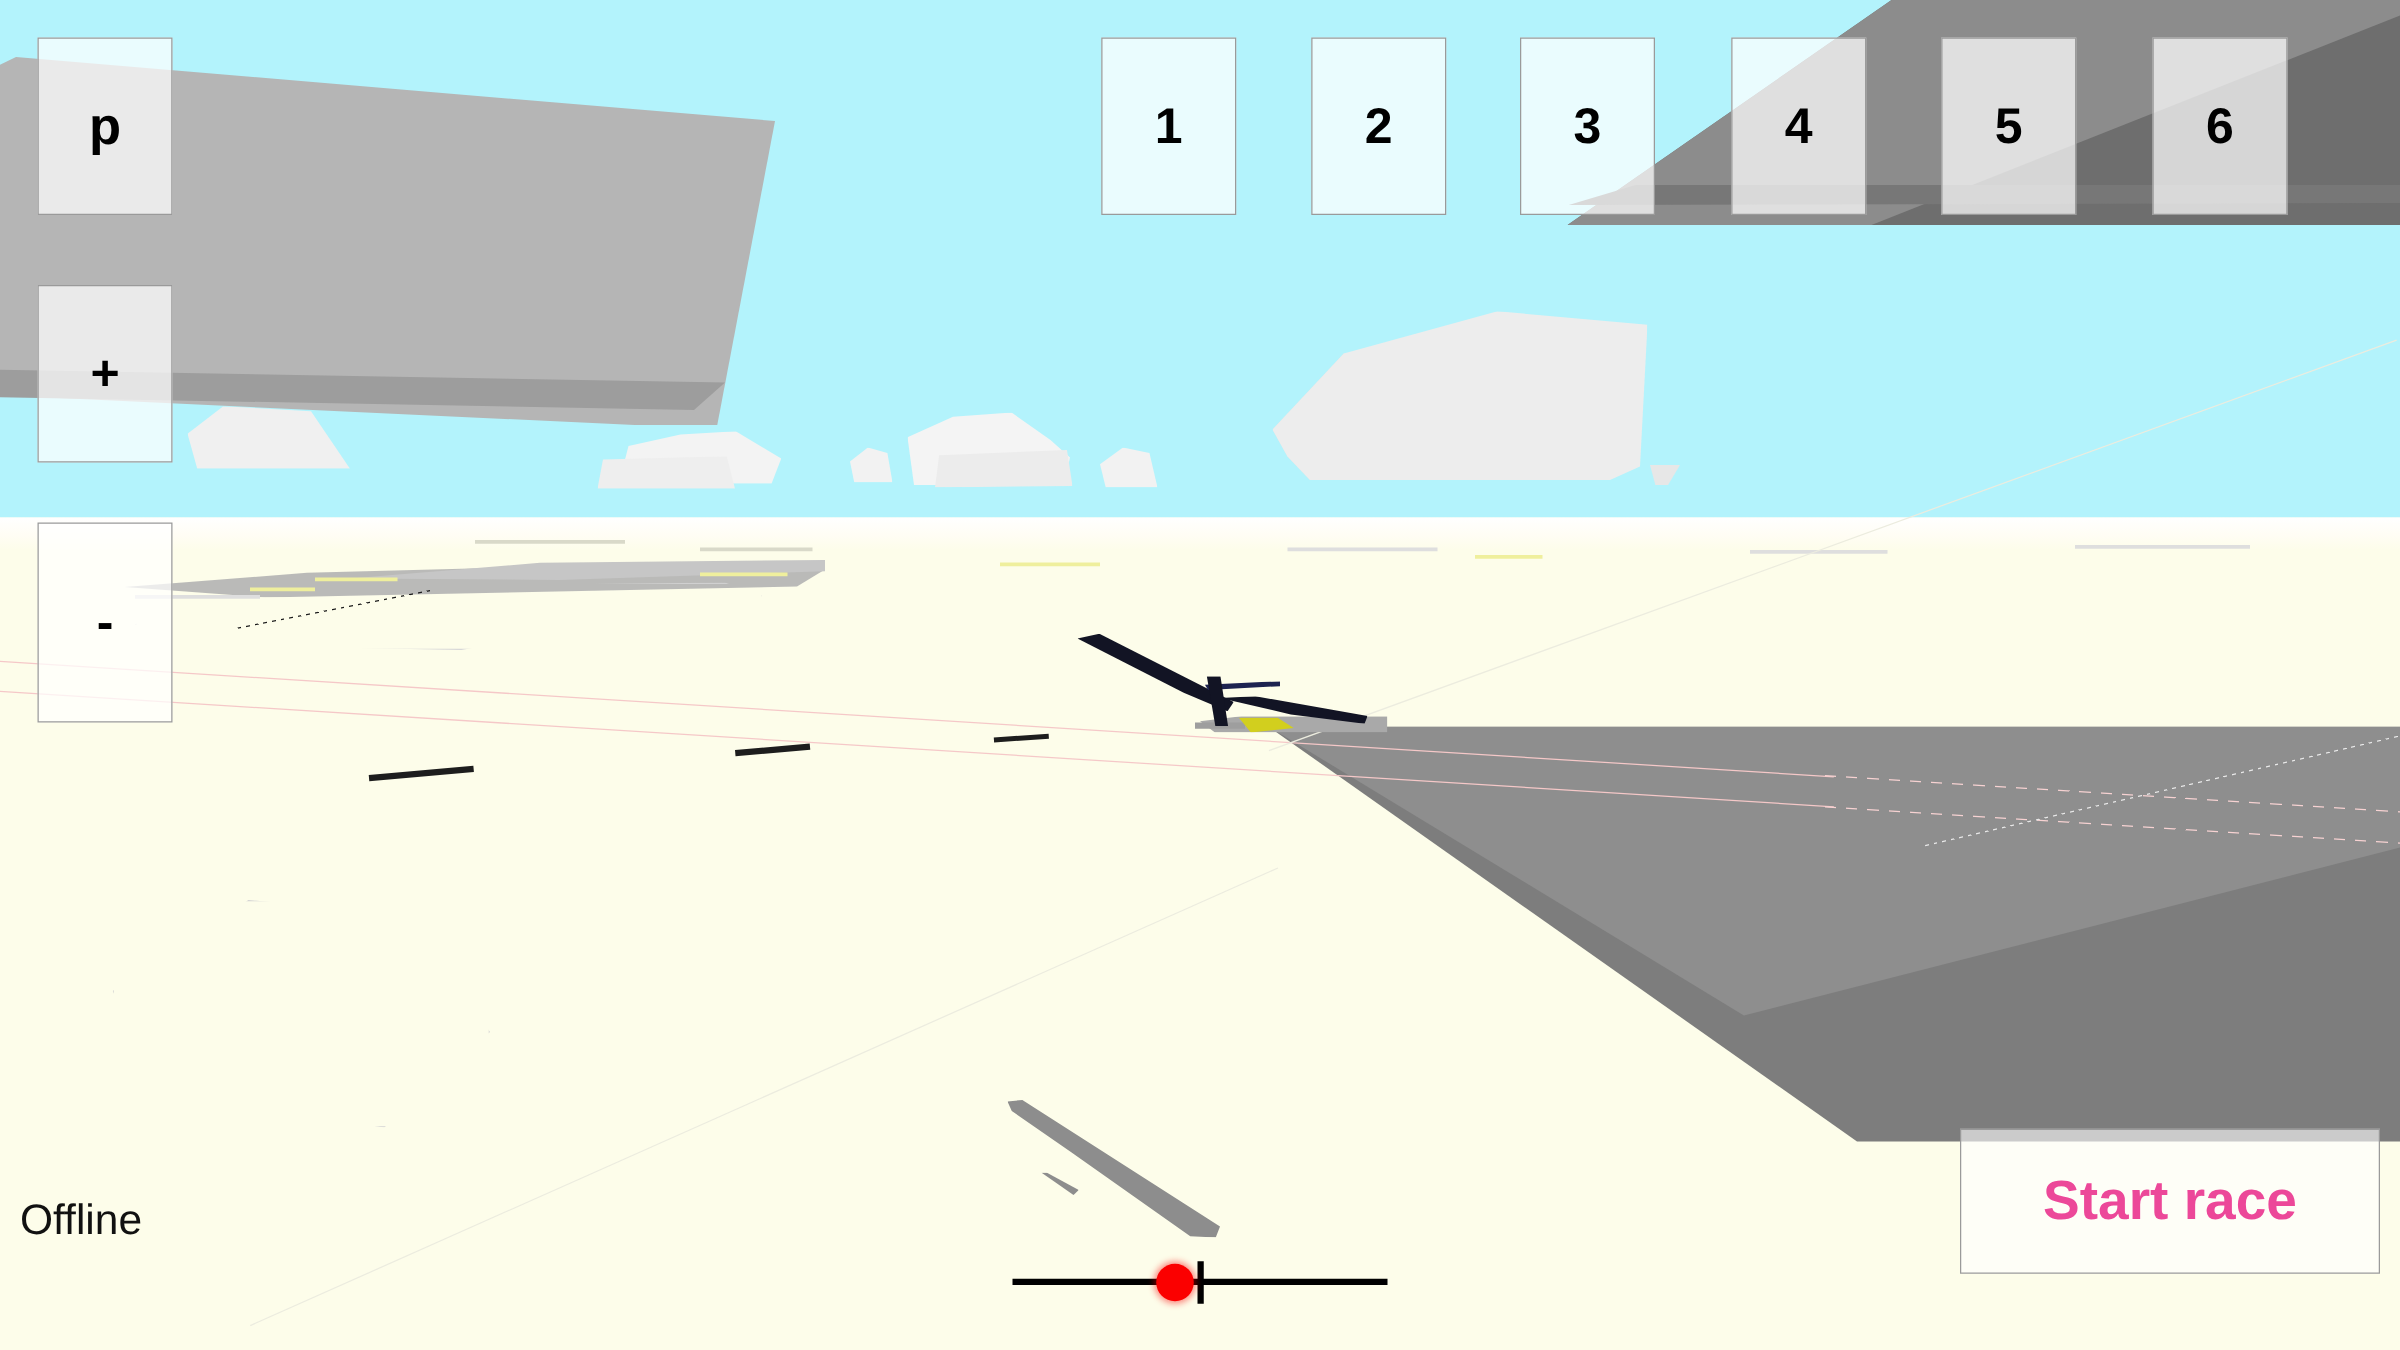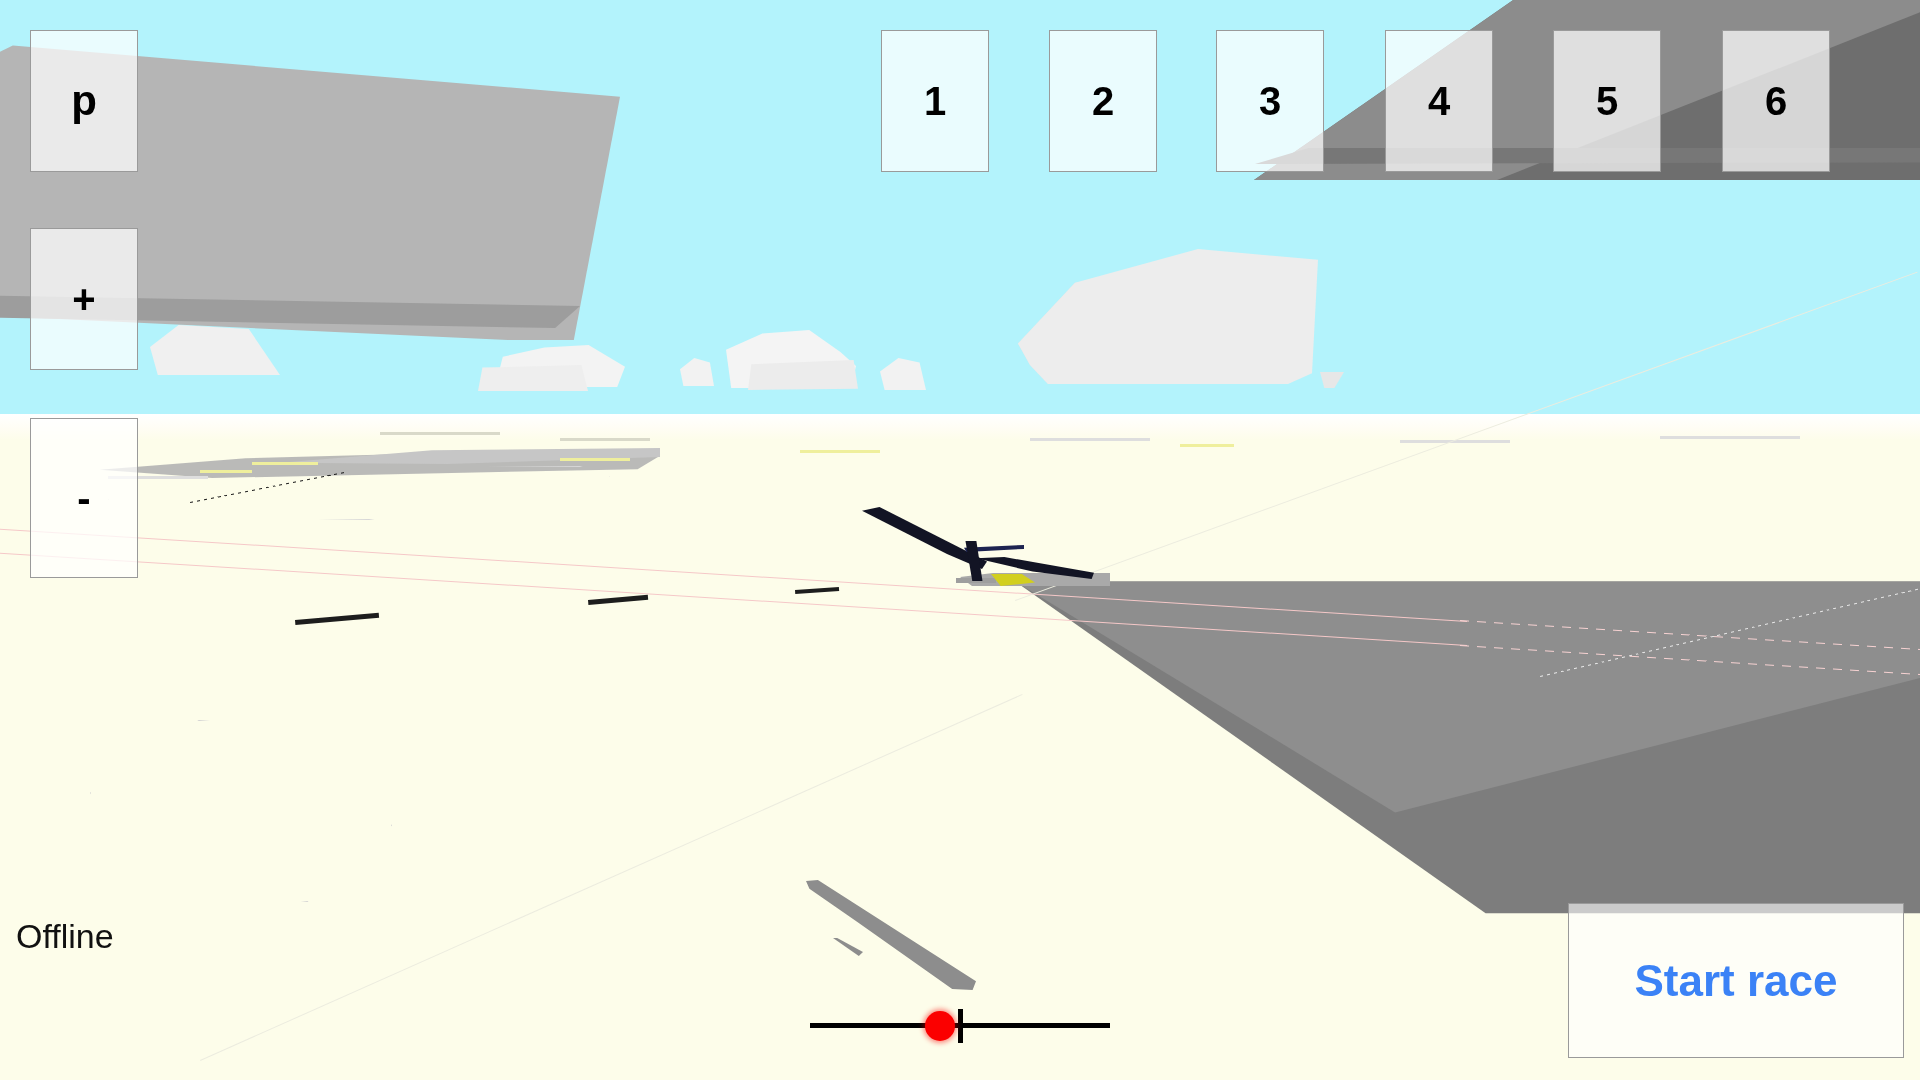--- a/index.html
+++ b/index.html
@@ -325,43 +325,43 @@
   .num-1 { left: 881px; }
   .num-2 { left: 1049px; }
   .num-3 { left: 1216px; }
   .num-4 { left: 1385px; }
   .num-5 { left: 1553px; }
   .num-6 { left: 1722px; }
 
   .start-btn {
     position: absolute;
     left: 1568px; top: 903px;
-    width: 336px; height: 155px;
+    width: 336px; height: 116px;
     box-sizing: border-box;
     border: 1px solid #9a9a9a;
     background: rgba(255, 255, 255, 0.60);
     display: flex;
     align-items: center;
     justify-content: center;
     font-family: "Liberation Sans", sans-serif;
     font-weight: bold;
     font-size: 44px;
-    color: #3b82f6;
+    color: #ec4899;
     cursor: pointer;
   }
 
   .status-block {
     position: absolute;
     left: 16px; top: 916px;
     color: #111;
     font-family: "Liberation Sans", sans-serif;
     font-size: 34px;
     line-height: 1.22;
   }
-  .status-block div { white-space: nowrap; }
+  .status-block div { white-space: nowrap; margin-top: 40px; }
 
   
   .slider-wrap {
     position: absolute;
     left: 810px; top: 1005px;
     width: 300px; height: 44px;
   }
   .slider-track {
     position: absolute;
     left: 0; top: 18px;

